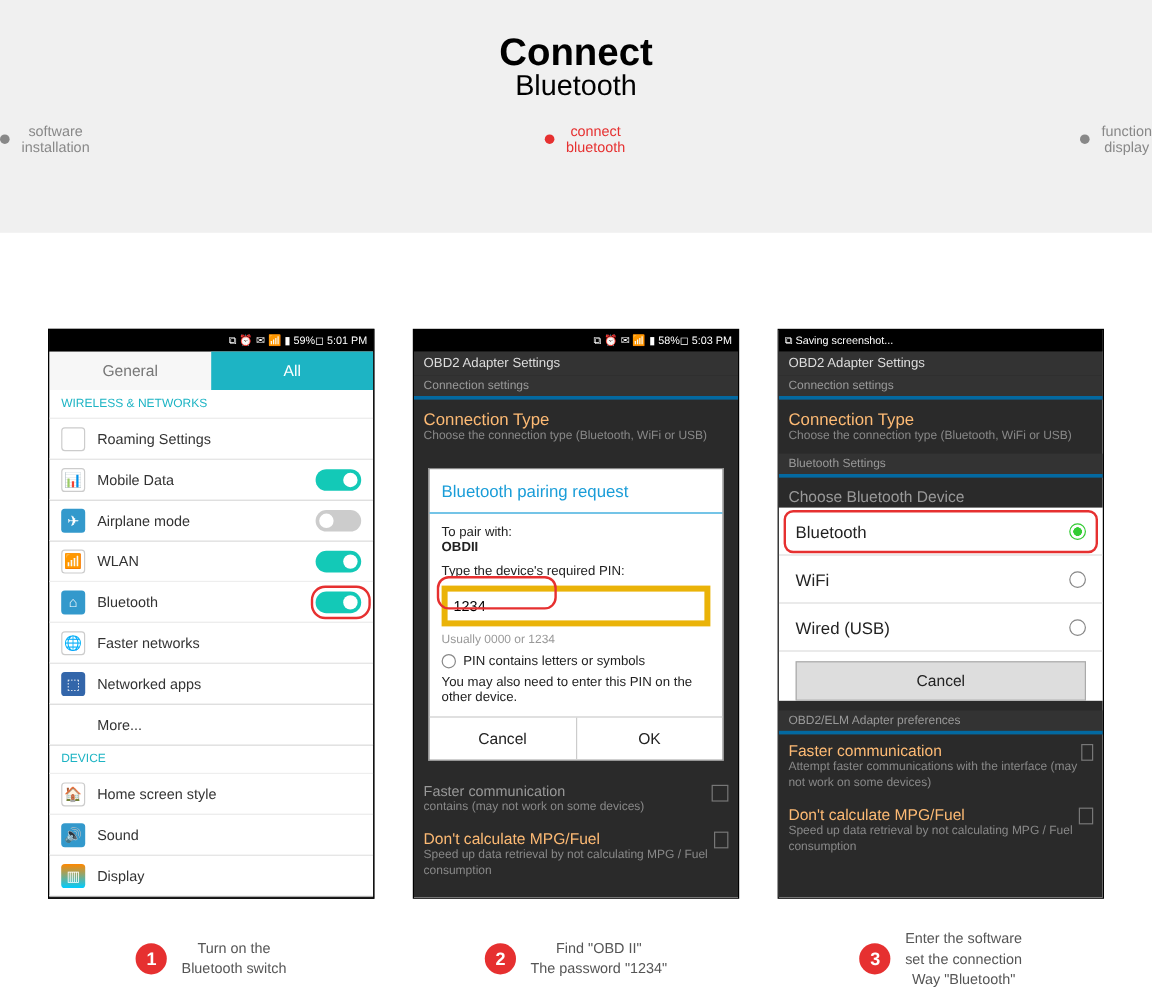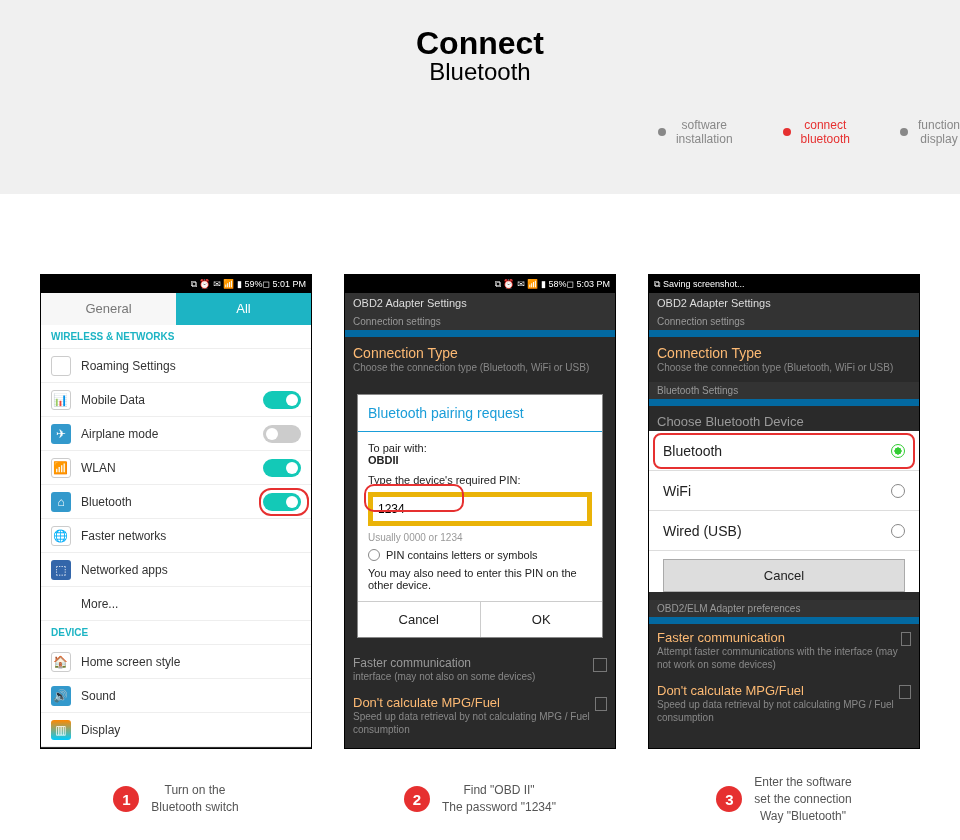--- a/index.html
+++ b/index.html
@@ -1,34 +1,34 @@
 <!DOCTYPE html>
 <html><head>
 <meta charset="utf-8">
 <style>
 *{box-sizing:border-box;margin:0;padding:0;font-family:Arial,Helvetica,sans-serif}
 body{background:#fff;width:960px;height:840px;overflow:hidden}
 .hero{background:#f0f0f0;height:194px;text-align:center;padding-top:25px}
 .hero h1{font-size:32px;font-weight:bold;color:#000}.hero h2{font-size:24px;font-weight:normal;color:#000;margin-top:-4px}
-.crumbs{display:flex;justify-content:flex-end;gap:50px;margin-top:32px;font-size:12px;color:#888}
+.crumbs{display:flex;justify-content:space-between;gap:50px;margin-top:16px;font-size:12px;color:#888}
 .crumb{display:flex;align-items:center;gap:10px}.crumb-dot{width:8px;height:8px;border-radius:50%;background:#888}
 .crumb.active{color:#e63030}.crumb.active .crumb-dot{background:#e63030}.crumb .lbl{line-height:1.2}
 .gallery{display:flex;justify-content:space-between;padding:80px 40px 10px}
 .phone{width:272px;height:475px;border:1px solid #000;background:#333;position:relative;overflow:hidden;font-size:11px}
 .statusbar{height:18px;background:#000;color:#fff;text-align:right;font-size:9px;line-height:18px;padding:0 5px}
 .tabs{height:32px;display:flex;background:#f7f7f7}.tab{flex:1;text-align:center;line-height:32px;font-size:13px;color:#777}.tab.active{background:#1db4c4;color:#fff}
-.sect{background:#fff;color:#1db4c4;font-size:10px;font-weight:bold;padding:6px 10px;border-bottom:1px solid #eee}
+.sect{background:#fff;color:#1db4c4;font-size:10px;font-weight:normal;padding:6px 10px;border-bottom:1px solid #eee}
 .row{background:#fff;height:34px;padding:0 10px;display:flex;align-items:center;border-bottom:1px solid #eee;position:relative}
 .row .ic{width:20px;height:20px;margin-right:10px;border-radius:3px;display:inline-flex;align-items:center;justify-content:center;font-size:12px;color:#fff}
 .row .txt{flex:1;color:#333;font-size:12px}
 .tog{width:38px;height:18px;border-radius:9px;background:#13c9b7;position:relative}.tog::after{content:"";position:absolute;width:12px;height:12px;background:#fff;border-radius:50%;top:3px;right:3px}
 .tog.off{background:#ccc}.tog.off::after{left:3px;right:auto}
 .hl{position:absolute;border:2px solid #e63030;border-radius:12px}
 .dark{background:#2a2a2a;color:#bbb;height:100%}.dark .hdr{background:#333;color:#ddd;font-size:11px;padding:4px 8px}
-.dark .sub{background:#333;color:#999;font-size:10px;padding:3px 8px;border-bottom:7px solid #0369a1}
+.dark .sub{background:#333;color:#999;font-size:10px;padding:3px 8px;border-bottom:3px solid #0369a1}
 .dark .sec{padding:8px}.dark .t1{color:#fdba74;font-size:14px}.dark .t2{color:#888;font-size:10px;line-height:1.3}
 .dlg{background:#fff;color:#222;margin:12px;border:1px solid #888}
 .dlg .dh{color:#1a9dd8;font-size:14px;padding:10px;border-bottom:1px solid #1a9dd8}
 .dlg .db{padding:10px;font-size:11px}
 .dlg input{width:100%;border:5px solid #eab308;padding:5px;margin:6px 0;font-size:12px}
 .dlg .hint{color:#999;font-size:10px}
 .dlg .chk{display:flex;align-items:center;gap:6px;margin:6px 0}.dlg .chk .rd{width:12px;height:12px;border:1px solid #888;border-radius:50%}
 .dlg .btns{display:flex;border-top:1px solid #ccc}.dlg .btns div{flex:1;text-align:center;padding:10px;font-size:13px}.dlg .btns div:first-child{border-right:1px solid #ccc}
 .chooser{background:#fff;color:#222}.chooser .op{height:40px;display:flex;align-items:center;padding:0 14px;border-bottom:1px solid #ddd;font-size:14px}
 .chooser .rd{margin-left:auto;width:14px;height:14px;border:1px solid #888;border-radius:50%}.chooser .rd.on{border-color:#3c3;background:radial-gradient(#3c3 40%,#fff 45%)}
@@ -146,21 +146,21 @@
      <div>You may also need to enter this PIN on the other device.</div>
     </div>
     <div class="btns">
             <div>Cancel</div>
             <div>OK</div>
           </div>
    </div>
    <div class="preff">
           <div>
             <div class="t1" style="font-size:12px;color:#999">Faster communication</div>
-            <div class="t2">interface (may not also on some devices)</div>
+            <div class="t2">contains (may not work on some devices)</div>
           </div>
           <div class="chkb"></div>
         </div>
    <div class="preff">
           <div>
             <div class="t1" style="font-size:13px">Don't calculate MPG/Fuel</div>
             <div class="t2">Speed up data retrieval by not calculating MPG / Fuel consumption</div>
           </div>
           <div class="chkb"></div>
         </div>

